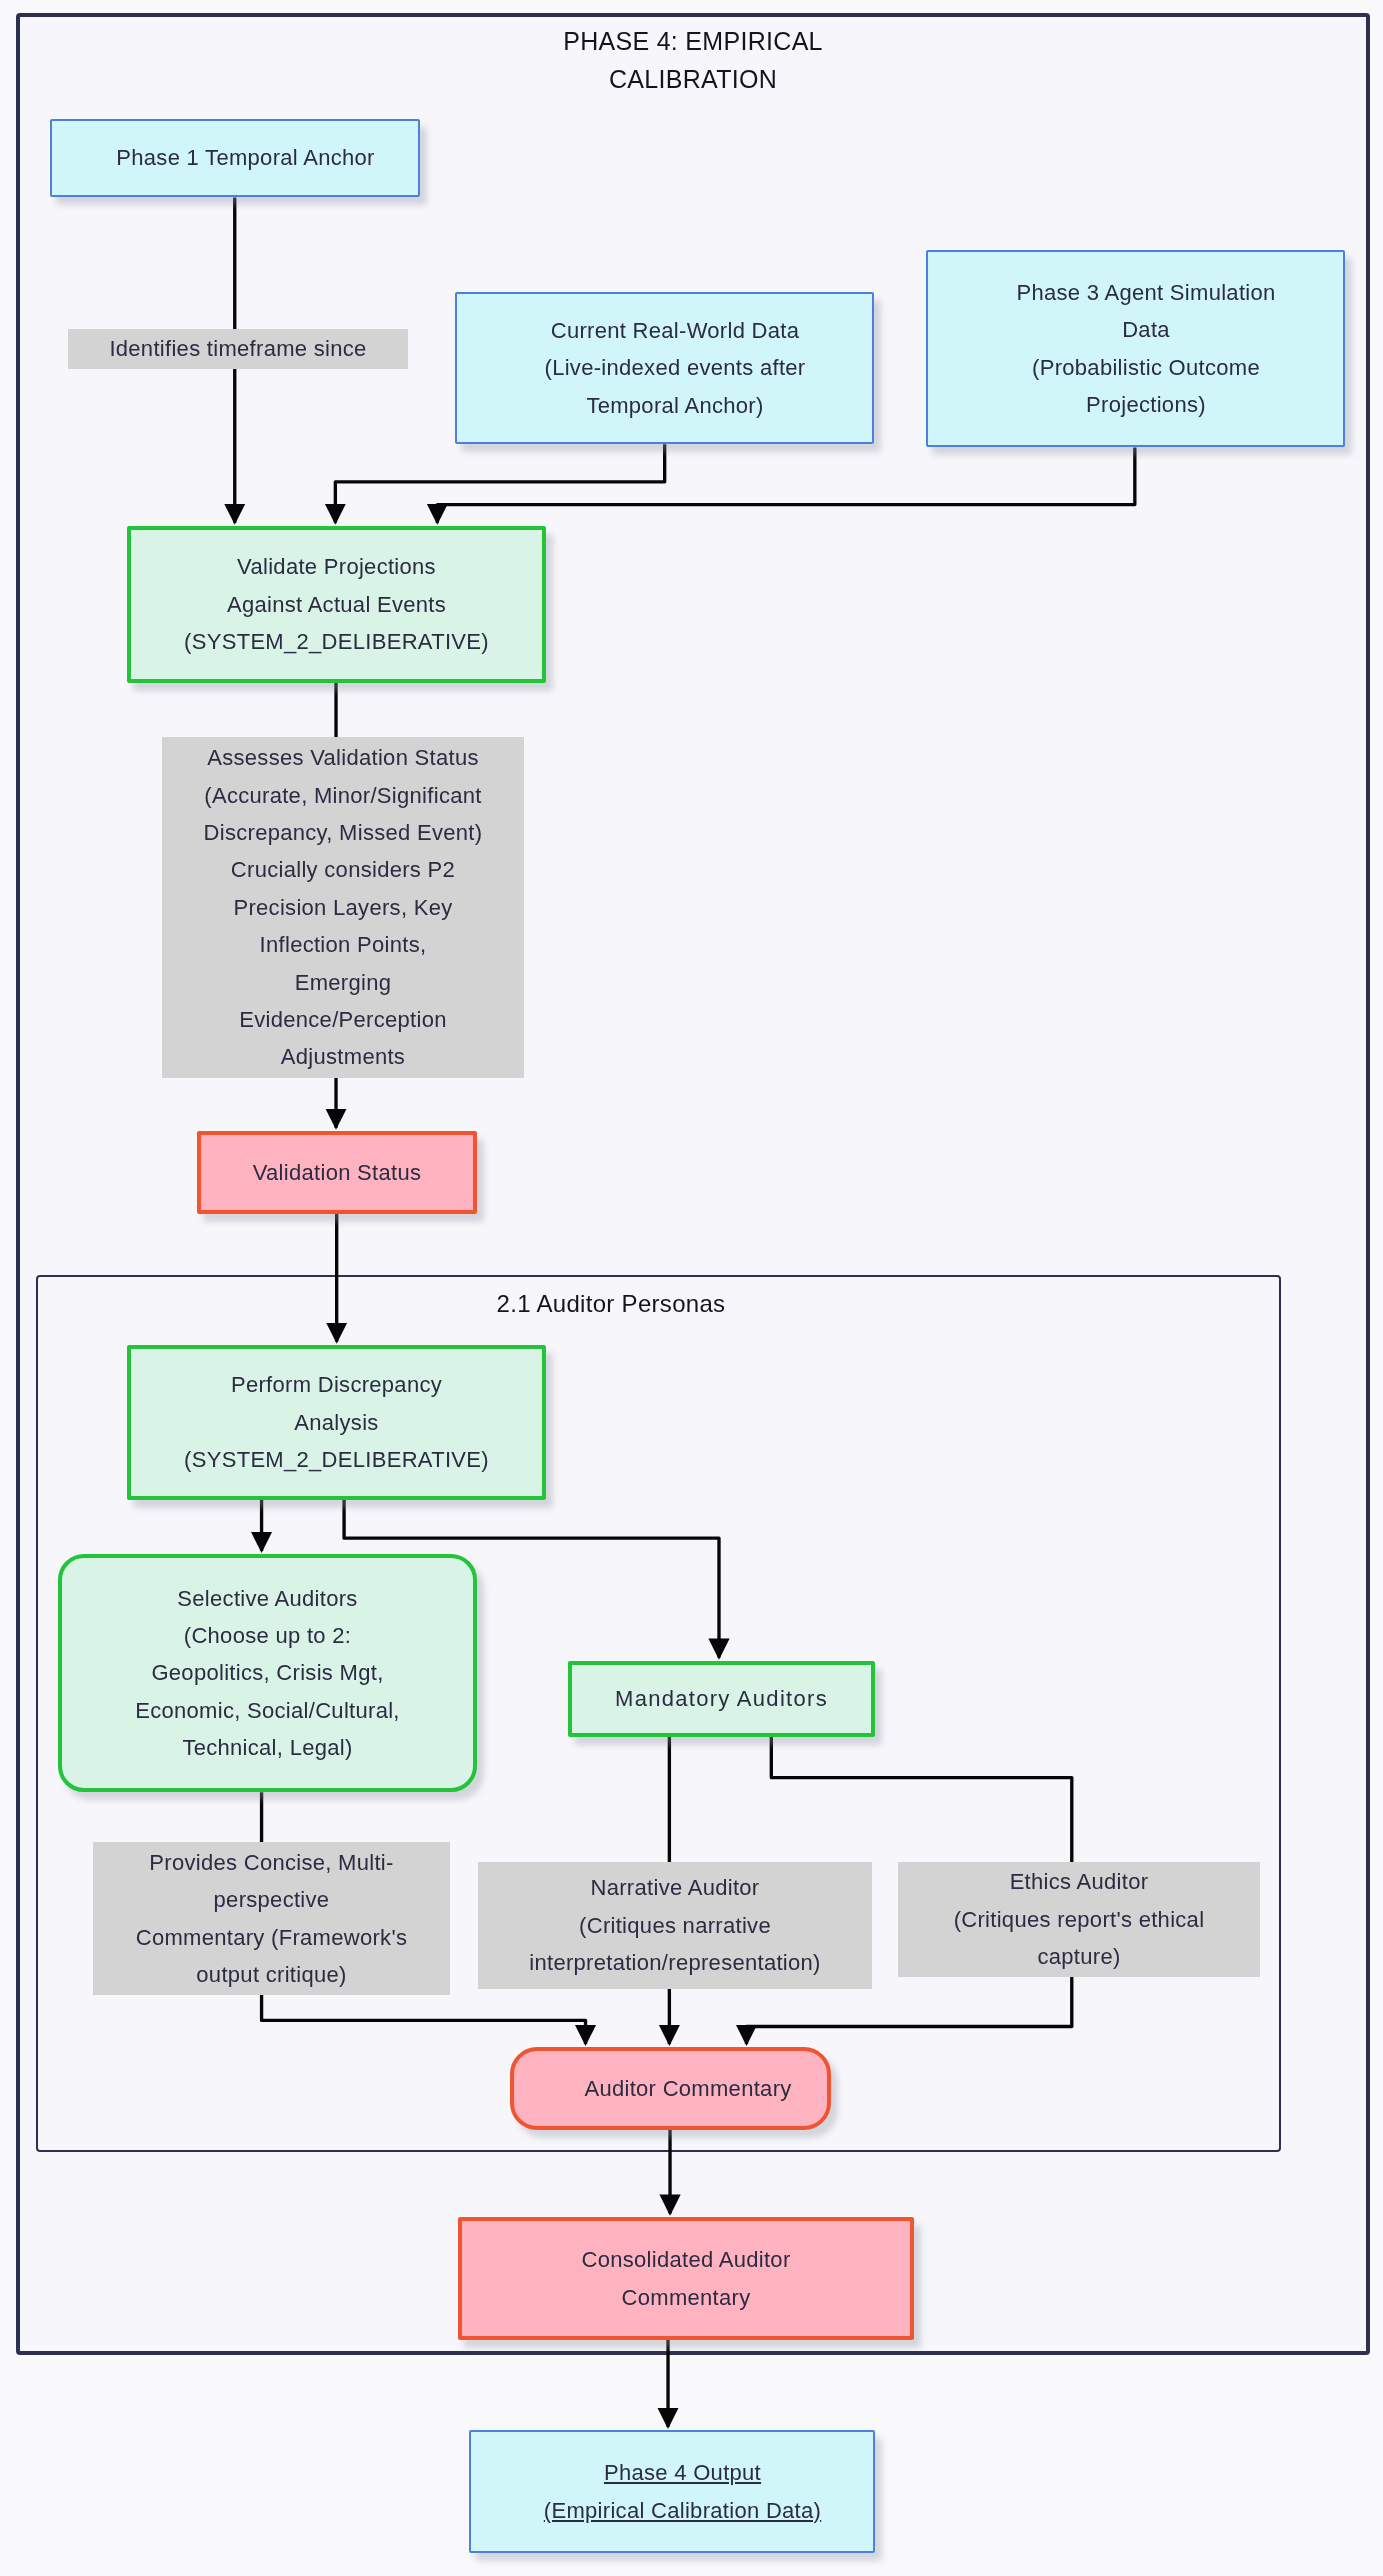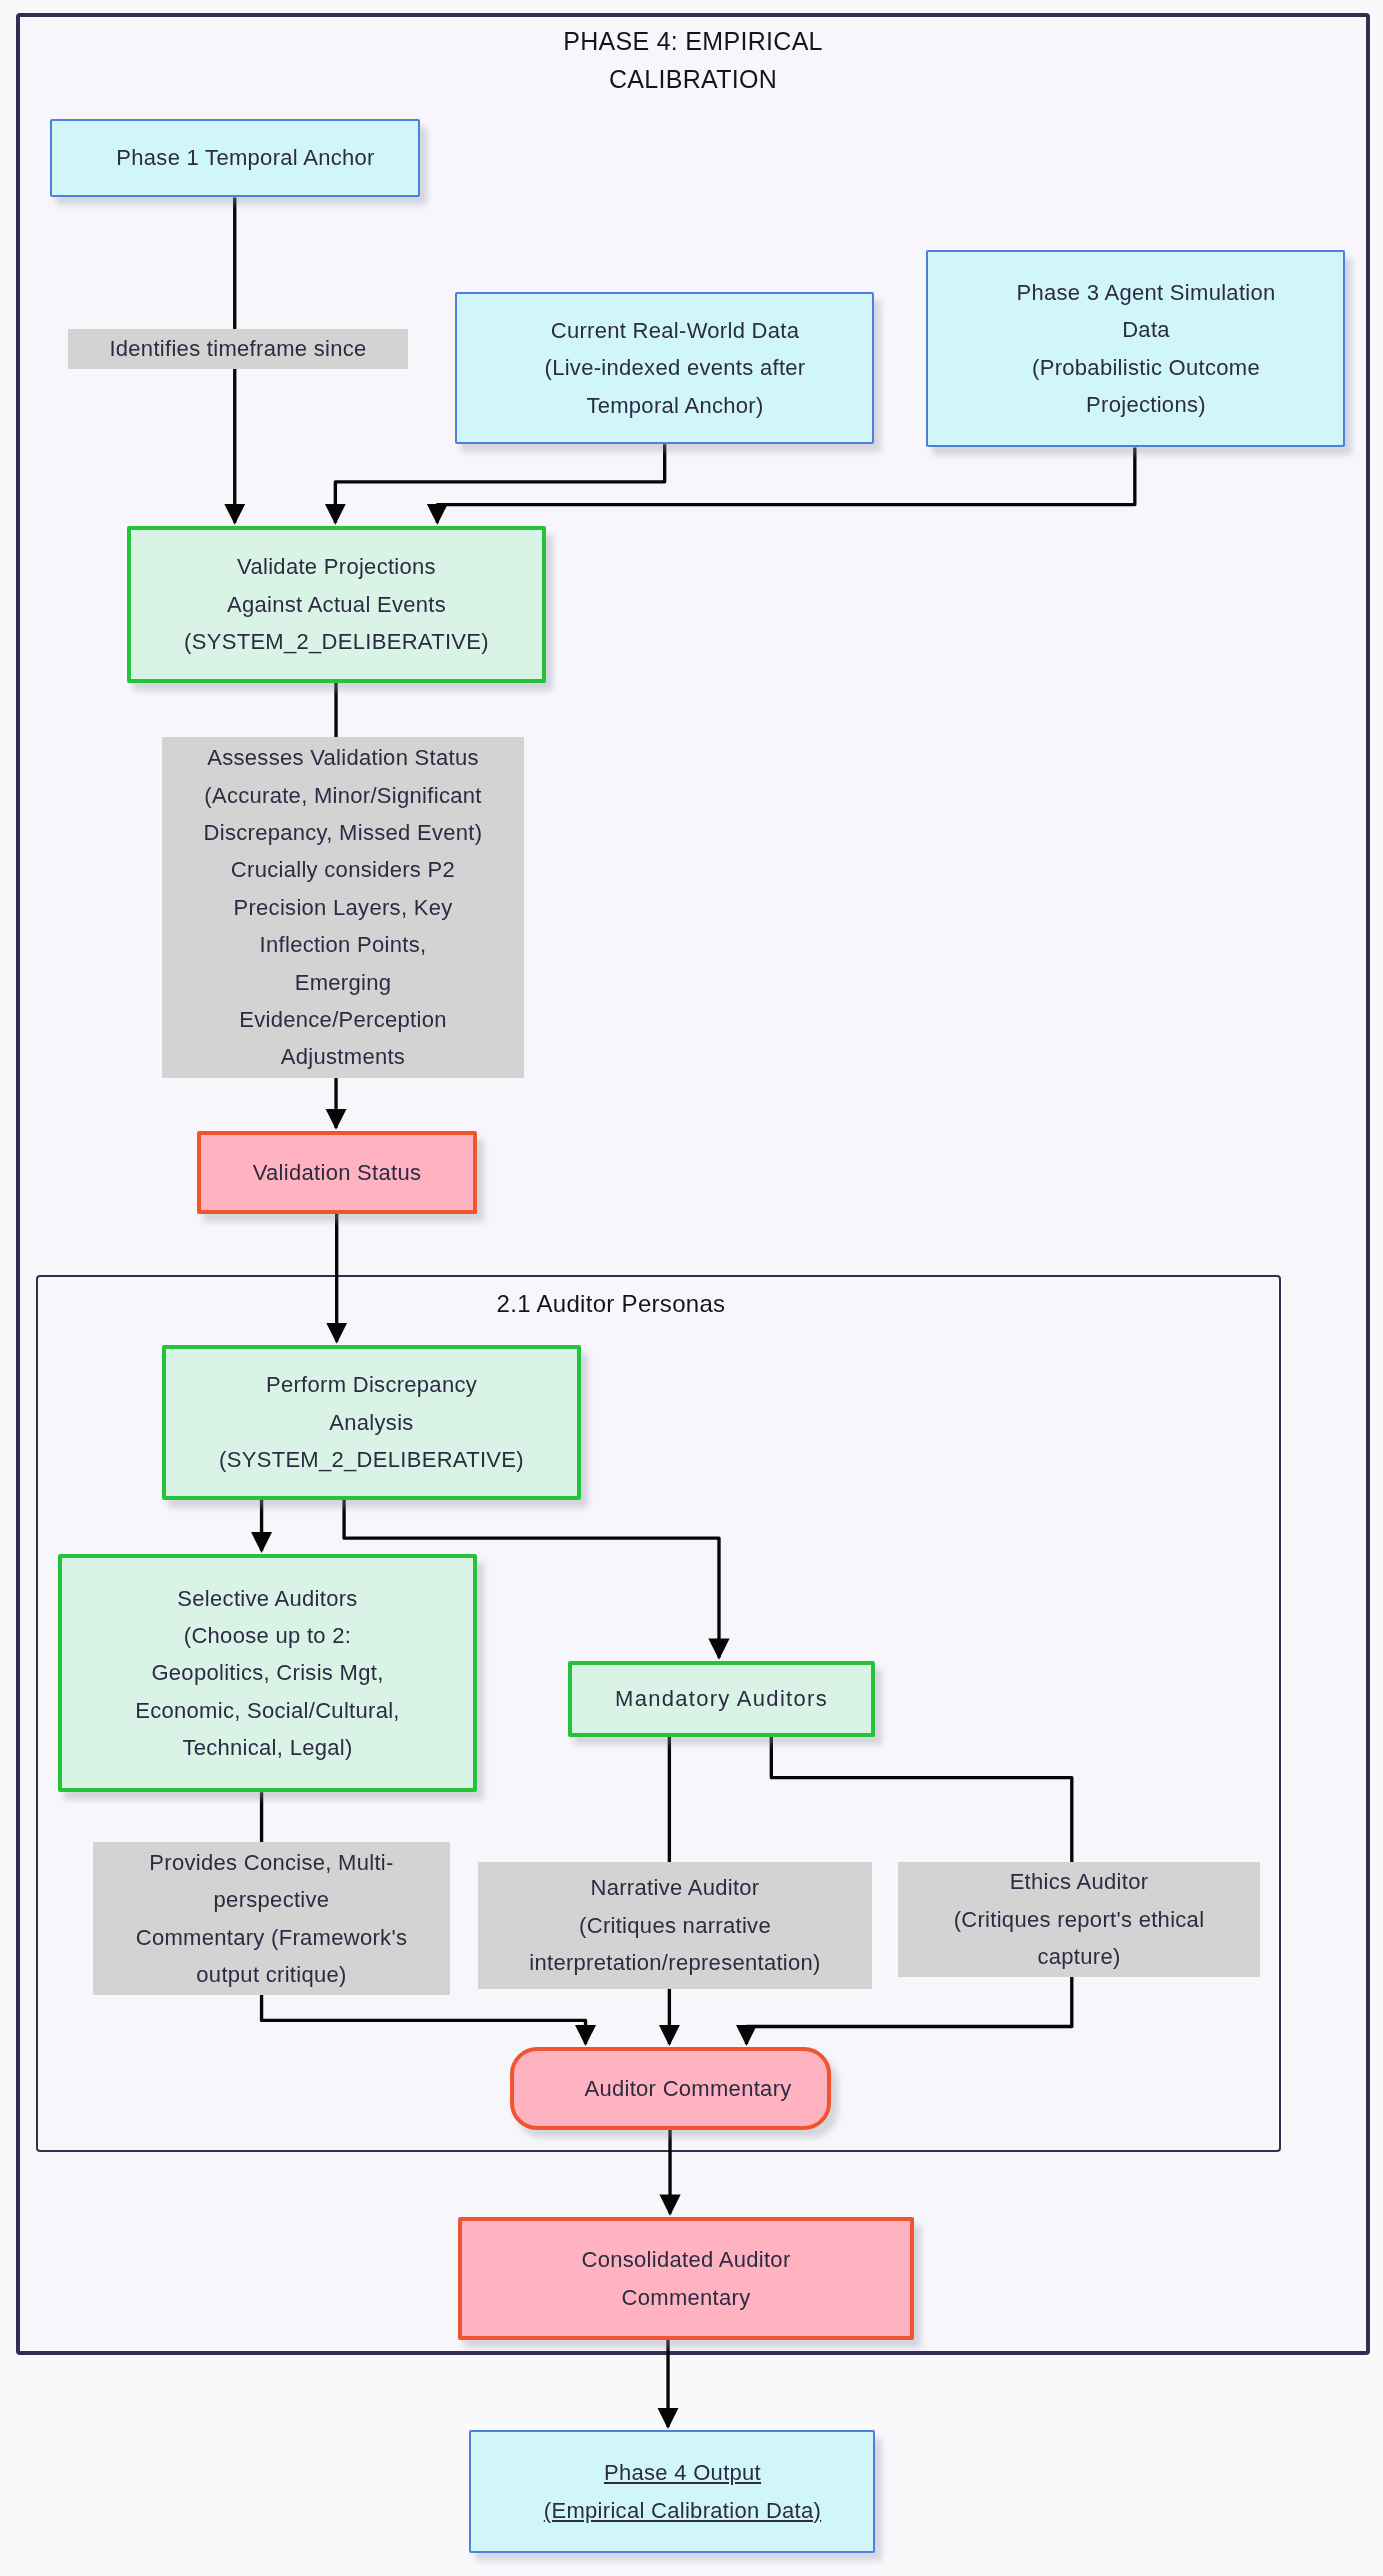--- a/index.html
+++ b/index.html
@@ -101,24 +101,24 @@
 (Live-indexed events after
 Temporal Anchor)</div>
   <div class="node blue" style="left:926px;top:250px;width:419px;height:197px;">Phase 3 Agent Simulation
 Data
 (Probabilistic Outcome
 Projections)</div>
   <div class="node green" style="left:127px;top:526px;width:419px;height:157px;">Validate Projections
 Against Actual Events
 (SYSTEM_2_DELIBERATIVE)</div>
   <div class="node red" style="left:197px;top:1131px;width:280px;height:83px;">Validation Status</div>
-  <div class="node green" style="left:127px;top:1345px;width:419px;height:155px;margin-left:35px;">Perform Discrepancy
+  <div class="node green" style="left:127px;top:1345px;width:419px;height:155px;">Perform Discrepancy
 Analysis
 (SYSTEM_2_DELIBERATIVE)</div>
-  <div class="node green" style="left:58px;top:1554px;width:419px;height:238px;">Selective Auditors
+  <div class="node green" style="left:58px;top:1554px;width:419px;height:238px;border-radius:26px;">Selective Auditors
 (Choose up to 2:
 Geopolitics, Crisis Mgt,
 Economic, Social/Cultural,
 Technical, Legal)</div>
   <div class="node green" style="left:568px;top:1661px;width:307px;height:76px;letter-spacing:1.3px;">Mandatory Auditors</div>
   <div class="node red rounded" style="left:510px;top:2047px;width:321px;height:83px;">Auditor Commentary</div>
   <div class="node red" style="left:458px;top:2217px;width:456px;height:123px;">Consolidated Auditor
 Commentary</div>
   <div class="node blue" style="left:469px;top:2430px;width:406px;height:123px;text-decoration:underline;">Phase 4 Output
 (Empirical Calibration Data)</div>

